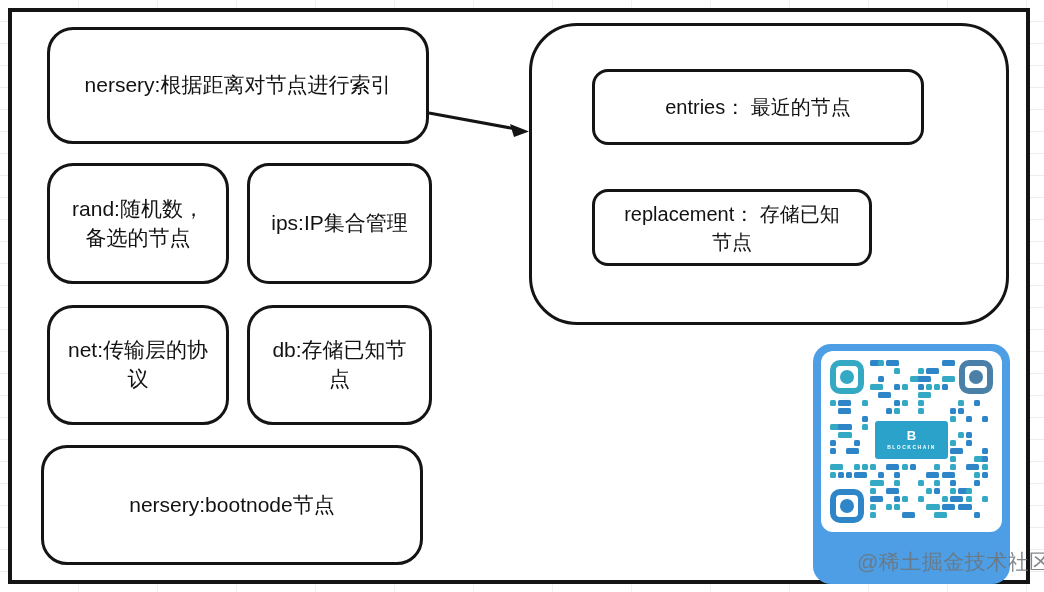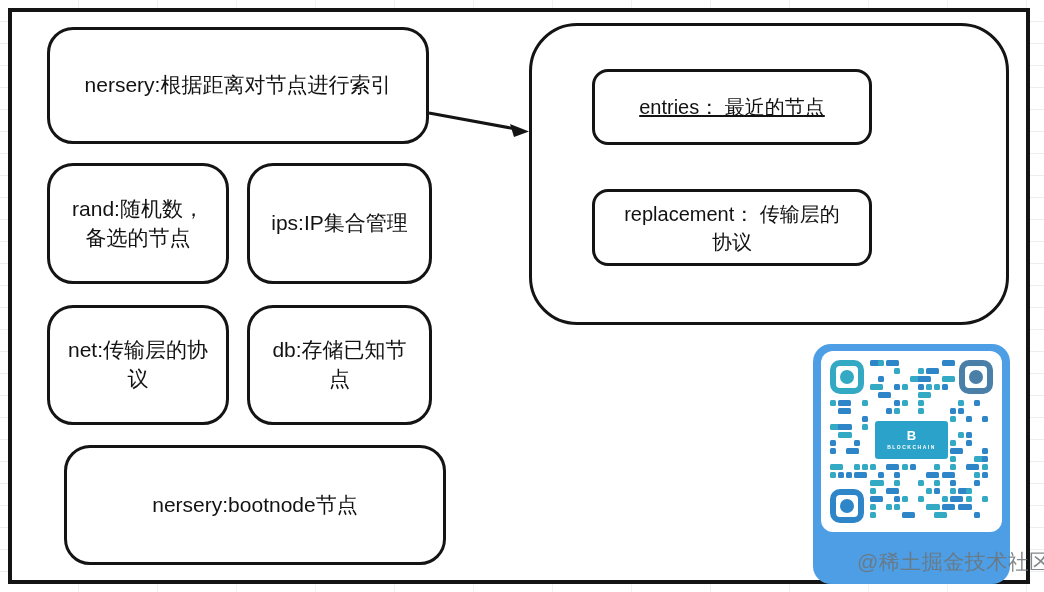--- a/index.html
+++ b/index.html
@@ -34,24 +34,24 @@
     display: flex;
     align-items: center;
     justify-content: center;
     text-align: center;
     color: #121212;
     font-size: 21px;
     line-height: 1.38;
   }
   .node-buckets   { left: 47px;  top: 27px;  width: 382px; height: 117px; padding: 0 10px; }
   .node-rand      { left: 47px;  top: 163px; width: 182px; height: 121px; padding: 0 12px; }
-  .node-ips       { left: 247px; top: 163px; width: 185px; height: 121px; padding: 0 0; }
+  .node-ips       { left: 247px; top: 163px; width: 185px; height: 121px; padding: 0 0; border-radius: 22px; }
   .node-net       { left: 47px;  top: 305px; width: 182px; height: 120px; padding: 0 12px; }
   .node-db        { left: 247px; top: 305px; width: 185px; height: 120px; padding: 0 14px; }
-  .node-nersery   { left: 64px;  top: 445px; width: 382px; height: 120px; padding: 8px 10px; }
+  .node-nersery   { left: 41px;  top: 445px; width: 382px; height: 120px; padding: 8px 10px; }
   .group-container {
     position: absolute;
     left: 529px; top: 23px;
     width: 480px; height: 302px;
     box-sizing: border-box;
     border: 3px solid #141414;
     border-radius: 48px;
     background: #ffffff;
   }
   .group-item {
@@ -62,21 +62,21 @@
     background: #ffffff;
     display: flex;
     align-items: center;
     justify-content: center;
     text-align: center;
     color: #121212;
     font-size: 20px;
     line-height: 1.4;
     padding: 0 26px;
   }
-  .item-entries     { left: 60px; top: 43px;  width: 280px; height: 76px; text-decoration: underline; }
+  .item-entries     { left: 60px; top: 43px;  width: 332px; height: 76px; }
   .item-replacement { left: 60px; top: 163px; width: 280px; height: 77px; }
   .connector {
     position: absolute;
     left: 426px; top: 100px;
     width: 112px; height: 44px;
   }
   
   .qr-badge {
     position: absolute;
     left: 813px; top: 344px;
@@ -165,21 +165,21 @@
   <svg class="connector" viewBox="0 0 112 44" xmlns="http://www.w3.org/2000/svg">
     <line x1="3" y1="13" x2="90" y2="29" stroke="#141414" stroke-width="3"></line>
     <polygon points="103,31.5 84,24 88,37" fill="#141414"></polygon>
   </svg>
 
   <div class="group-container">
     <div class="group-item item-entries">
       <span>entries： 最近的节点</span>
     </div>
     <div class="group-item item-replacement">
-      <span>replacement： 传输层的协议</span>
+      <span>replacement： 存储已知节点</span>
     </div>
   </div>
 
   <div class="qr-badge" id="qrBadge" style="background: rgb(77, 158, 228);">
     <div class="qr-white" id="qrWhite">
       <div class="qr-logo" id="qrLogo" style="background: rgb(42, 162, 201);">
         <span class="logo-b">B</span>
         <span class="logo-text">BLOCKCHAIN</span>
       </div>
     <div class="qr-eye" style="left: 9px; top: 9px; border-color: rgb(52, 169, 196);">

